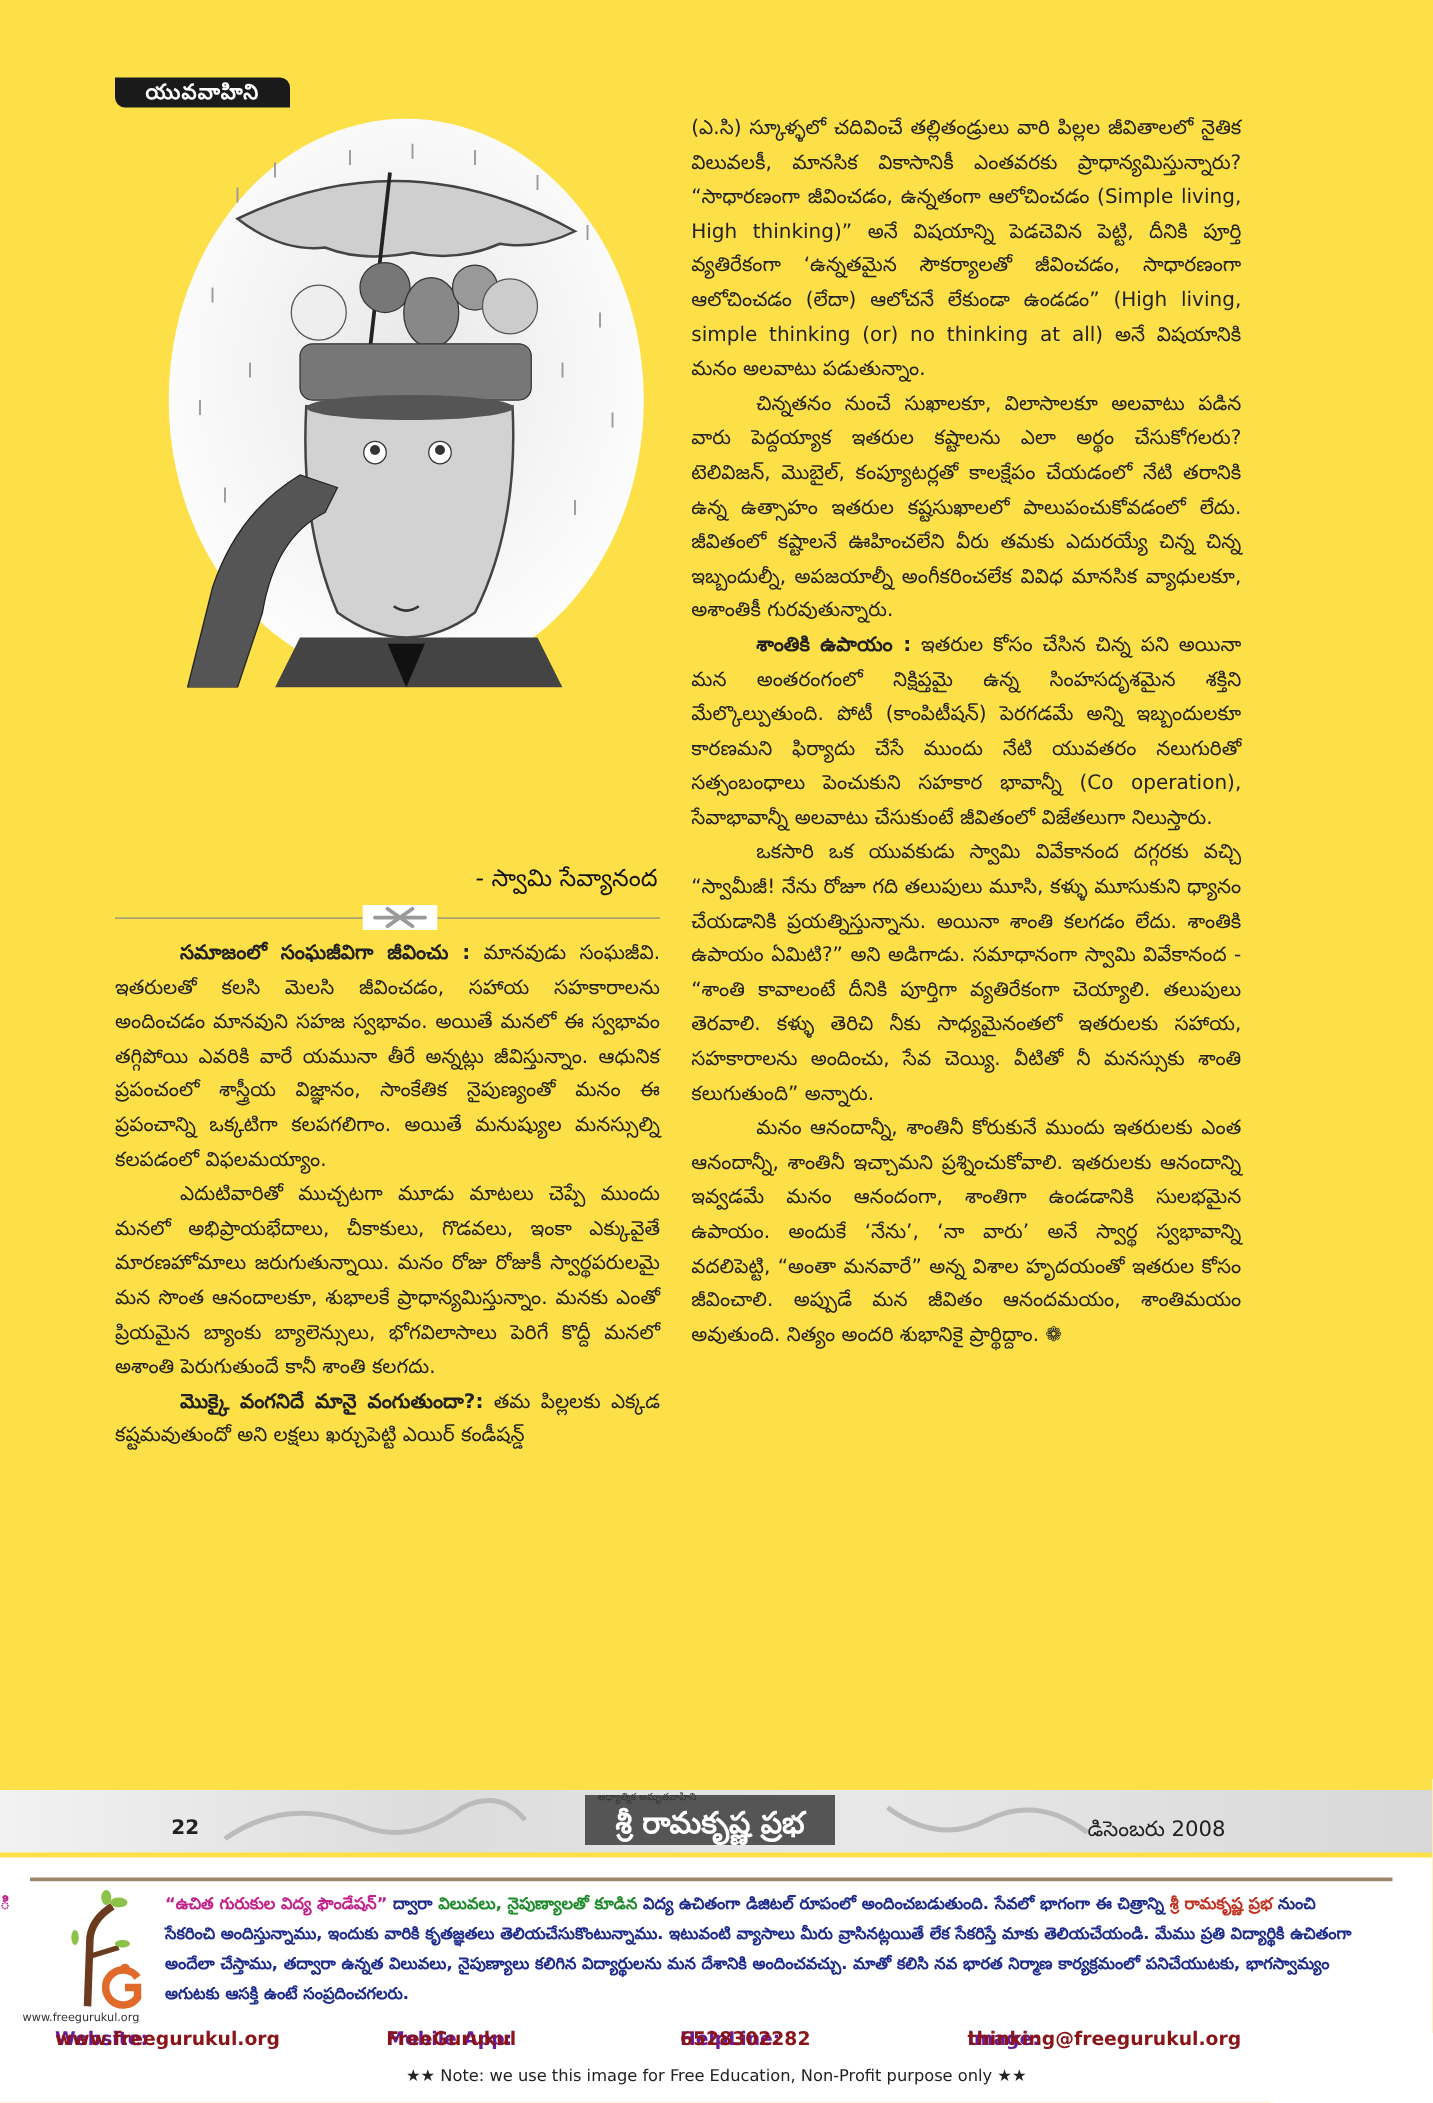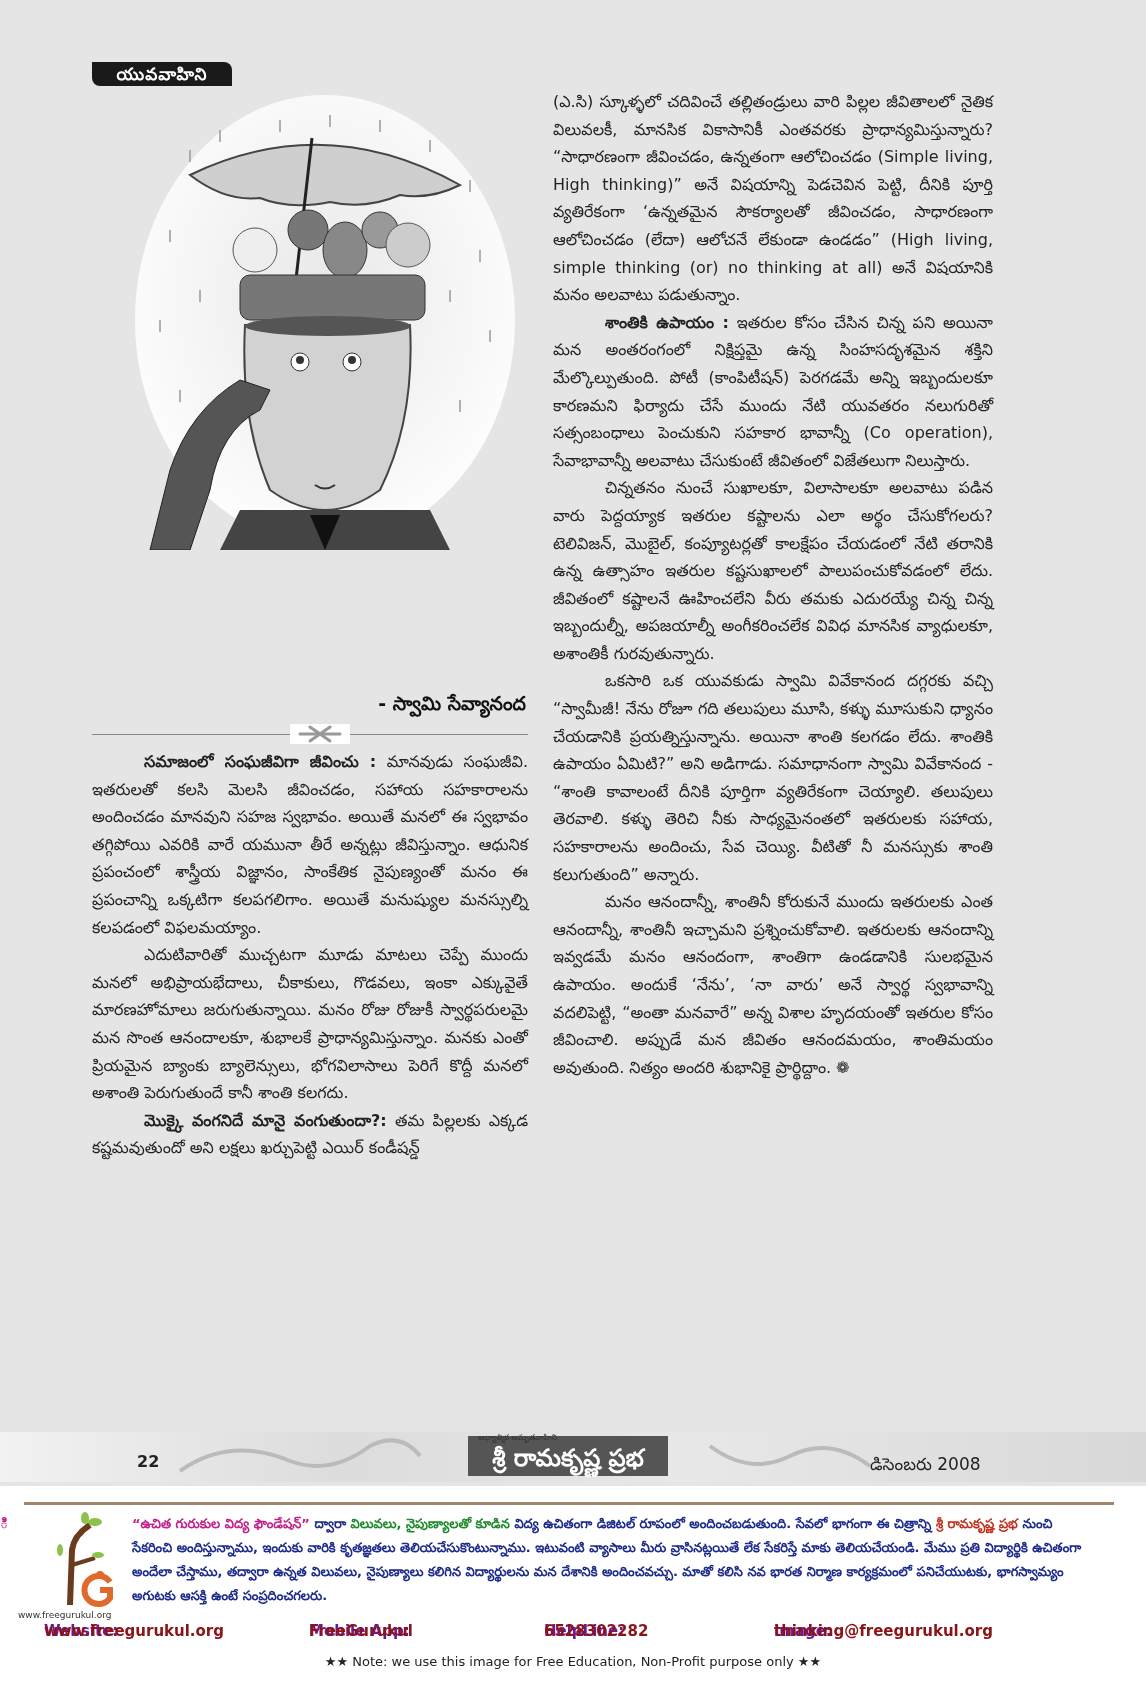--- a/index.html
+++ b/index.html
@@ -1,32 +1,32 @@
 <!DOCTYPE html>
 <html><head>
 <meta charset="utf-8">
 <style>
   html, body { margin: 0; padding: 0; background: #ffffff; }
   body { width: 1146px; height: 1682px; position: relative; overflow: hidden;
          font-family: "DejaVu Sans", sans-serif; color: #222; }
-  .page { position: absolute; left: 0; top: 0; width: 1146px; height: 1682px; background: #e5e5e5; }
+  .page { position: absolute; left: 0; top: 0; width: 1146px; height: 1682px; background: #fde047; }
 
   
   .section-tag { position: absolute; left: 92px; top: 62px; width: 140px; height: 24px;
     background: #1a1a1a; color: #fff; border-radius: 0 8px 0 8px; font-size: 17px;
     line-height: 24px; text-align: center; font-weight: bold; letter-spacing: 1px; }
 
   
   .illustration { position: absolute; left: 130px; top: 90px; width: 390px; height: 460px; }
 
   
   .title { position: absolute; left: 90px; top: 590px; width: 440px; text-align: center;
     font-family: "DejaVu Sans", sans-serif; font-weight: bold; font-size: 44px; line-height: 52px; color: #111; }
   .author { position: absolute; left: 280px; top: 692px; width: 246px; text-align: right;
-    font-size: 19px; font-weight: bold; color: #111; }
+    font-size: 19px; font-weight: normal; color: #111; }
   .divider { position: absolute; left: 92px; top: 734px; width: 436px; height: 1px; background: #888; }
   .divider-orn { position: absolute; left: 290px; top: 724px; width: 60px; height: 20px; }
 
   .col { position: absolute; font-size: 16px; line-height: 27.6px; color: #222; text-align: justify; }
   .col-left { left: 92px; top: 748px; width: 436px; }
   .col-right { left: 553px; top: 88px; width: 440px; }
   .col p { margin: 0; }
   .indent { text-indent: 52px; }
   .sub { font-weight: bold; }
 
@@ -124,22 +124,22 @@
   </svg>
 
   <div class="col col-left">
     <p class="indent"><span class="sub">సమాజంలో సంఘజీవిగా జీవించు :</span> <span>మానవుడు సంఘజీవి. ఇతరులతో కలసి మెలసి జీవించడం, సహాయ సహకారాలను అందించడం మానవుని సహజ స్వభావం. అయితే మనలో ఈ స్వభావం తగ్గిపోయి ఎవరికి వారే యమునా తీరే అన్నట్లు జీవిస్తున్నాం. ఆధునిక ప్రపంచంలో శాస్త్రీయ విజ్ఞానం, సాంకేతిక నైపుణ్యంతో మనం ఈ ప్రపంచాన్ని ఒక్కటిగా కలపగలిగాం. అయితే మనుష్యుల మనస్సుల్ని కలపడంలో విఫలమయ్యాం.</span></p>
     <p class="indent">ఎదుటివారితో ముచ్చటగా మూడు మాటలు చెప్పే ముందు మనలో అభిప్రాయభేదాలు, చీకాకులు, గొడవలు, ఇంకా ఎక్కువైతే మారణహోమాలు జరుగుతున్నాయి. మనం రోజు రోజుకీ స్వార్థపరులమై మన సొంత ఆనందాలకూ, శుభాలకే ప్రాధాన్యమిస్తున్నాం. మనకు ఎంతో ప్రియమైన బ్యాంకు బ్యాలెన్సులు, భోగవిలాసాలు పెరిగే కొద్దీ మనలో అశాంతి పెరుగుతుందే కానీ శాంతి కలగదు.</p>
     <p class="indent"><span class="sub">మొక్కై వంగనిదే మానై వంగుతుందా?:</span> <span>తమ పిల్లలకు ఎక్కడ కష్టమవుతుందో అని లక్షలు ఖర్చుపెట్టి ఎయిర్ కండీషన్డ్</span></p>
   </div>
 
   <div class="col col-right">
     <p>(ఎ.సి) స్కూళ్ళలో చదివించే తల్లితండ్రులు వారి పిల్లల జీవితాలలో నైతిక విలువలకీ, మానసిక వికాసానికీ ఎంతవరకు ప్రాధాన్యమిస్తున్నారు? “సాధారణంగా జీవించడం, ఉన్నతంగా ఆలోచించడం (Simple living, High thinking)” అనే విషయాన్ని పెడచెవిన పెట్టి, దీనికి పూర్తి వ్యతిరేకంగా ‘ఉన్నతమైన సౌకర్యాలతో జీవించడం, సాధారణంగా ఆలోచించడం (లేదా) ఆలోచనే లేకుండా ఉండడం” (High living, simple thinking (or) no thinking at all) అనే విషయానికి మనం అలవాటు పడుతున్నాం.</p>
+    <p class="indent">చిన్నతనం నుంచే సుఖాలకూ, విలాసాలకూ అలవాటు పడిన వారు పెద్దయ్యాక ఇతరుల కష్టాలను ఎలా అర్థం చేసుకోగలరు? టెలివిజన్, మొబైల్, కంప్యూటర్లతో కాలక్షేపం చేయడంలో నేటి తరానికి ఉన్న ఉత్సాహం ఇతరుల కష్టసుఖాలలో పాలుపంచుకోవడంలో లేదు. జీవితంలో కష్టాలనే ఊహించలేని వీరు తమకు ఎదురయ్యే చిన్న చిన్న ఇబ్బందుల్నీ, అపజయాల్నీ అంగీకరించలేక వివిధ మానసిక వ్యాధులకూ, అశాంతికీ గురవుతున్నారు.</p>
     <p class="indent"><span class="sub">శాంతికి ఉపాయం :</span> <span>ఇతరుల కోసం చేసిన చిన్న పని అయినా మన అంతరంగంలో నిక్షిప్తమై ఉన్న సింహసదృశమైన శక్తిని మేల్కొల్పుతుంది. పోటీ (కాంపిటీషన్) పెరగడమే అన్ని ఇబ్బందులకూ కారణమని ఫిర్యాదు చేసే ముందు నేటి యువతరం నలుగురితో సత్సంబంధాలు పెంచుకుని సహకార భావాన్నీ (Co operation), సేవాభావాన్నీ అలవాటు చేసుకుంటే జీవితంలో విజేతలుగా నిలుస్తారు.</span></p>
-    <p class="indent">చిన్నతనం నుంచే సుఖాలకూ, విలాసాలకూ అలవాటు పడిన వారు పెద్దయ్యాక ఇతరుల కష్టాలను ఎలా అర్థం చేసుకోగలరు? టెలివిజన్, మొబైల్, కంప్యూటర్లతో కాలక్షేపం చేయడంలో నేటి తరానికి ఉన్న ఉత్సాహం ఇతరుల కష్టసుఖాలలో పాలుపంచుకోవడంలో లేదు. జీవితంలో కష్టాలనే ఊహించలేని వీరు తమకు ఎదురయ్యే చిన్న చిన్న ఇబ్బందుల్నీ, అపజయాల్నీ అంగీకరించలేక వివిధ మానసిక వ్యాధులకూ, అశాంతికీ గురవుతున్నారు.</p>
     <p class="indent">ఒకసారి ఒక యువకుడు స్వామి వివేకానంద దగ్గరకు వచ్చి “స్వామీజీ! నేను రోజూ గది తలుపులు మూసి, కళ్ళు మూసుకుని ధ్యానం చేయడానికి ప్రయత్నిస్తున్నాను. అయినా శాంతి కలగడం లేదు. శాంతికి ఉపాయం ఏమిటి?” అని అడిగాడు. సమాధానంగా స్వామి వివేకానంద - “శాంతి కావాలంటే దీనికి పూర్తిగా వ్యతిరేకంగా చెయ్యాలి. తలుపులు తెరవాలి. కళ్ళు తెరిచి నీకు సాధ్యమైనంతలో ఇతరులకు సహాయ, సహకారాలను అందించు, సేవ చెయ్యి. వీటితో నీ మనస్సుకు శాంతి కలుగుతుంది” అన్నారు.</p>
     <p class="indent">మనం ఆనందాన్నీ, శాంతినీ కోరుకునే ముందు ఇతరులకు ఎంత ఆనందాన్నీ, శాంతినీ ఇచ్చామని ప్రశ్నించుకోవాలి. ఇతరులకు ఆనందాన్ని ఇవ్వడమే మనం ఆనందంగా, శాంతిగా ఉండడానికి సులభమైన ఉపాయం. అందుకే ‘నేను’, ‘నా వారు’ అనే స్వార్థ స్వభావాన్ని వదలిపెట్టి, “అంతా మనవారే” అన్న విశాల హృదయంతో ఇతరుల కోసం జీవించాలి. అప్పుడే మన జీవితం ఆనందమయం, శాంతిమయం అవుతుంది. నిత్యం అందరి శుభానికై ప్రార్థిద్దాం. ❁</p>
   </div>
 
   <div class="footer-band"></div>
   <svg class="swirl" style="left:170px;width:260px" viewBox="0 0 260 40">
     <path d="M10 35 Q60 0 120 25 Q160 40 200 10 Q230 -5 250 20" fill="none" stroke="#bbb" stroke-width="4"></path>
   </svg>
   <svg class="swirl" style="left:700px;width:180px" viewBox="0 0 180 40">
     <path d="M10 10 Q50 40 90 20 Q130 0 170 30" fill="none" stroke="#bbb" stroke-width="4"></path>

